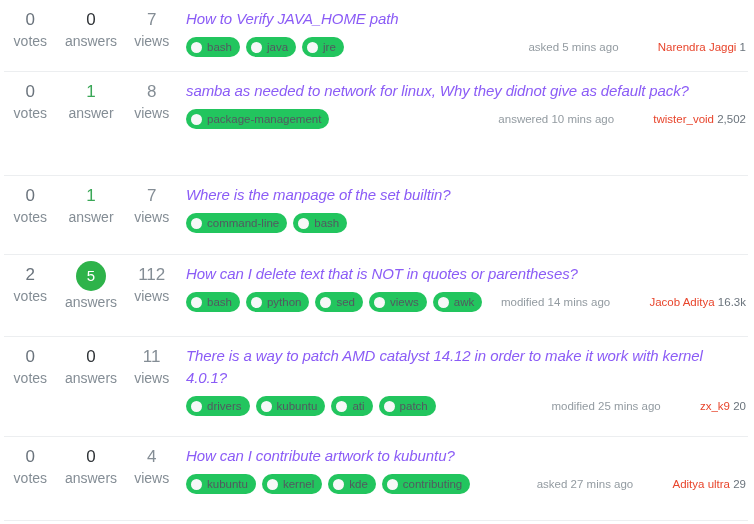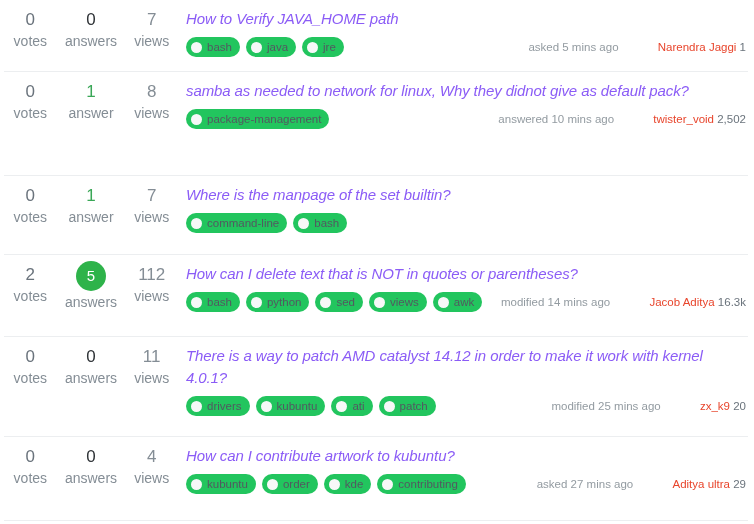--- a/index.html
+++ b/index.html
@@ -358,21 +358,21 @@
       <div class="summary">
         <a class="q-title" href="#">How can I contribute artwork to kubuntu?</a>
         <div class="meta-line">
           <div class="tags">
             <a class="tag" href="#">
               <span class="dot"></span>
               <span>kubuntu</span>
             </a>
             <a class="tag" href="#">
               <span class="dot"></span>
-              <span>order</span>
+              <span>kernel</span>
             </a>
             <a class="tag" href="#">
               <span class="dot"></span>
               <span>kde</span>
             </a>
             <a class="tag" href="#">
               <span class="dot"></span>
               <span>contributing</span>
             </a>
           </div>

